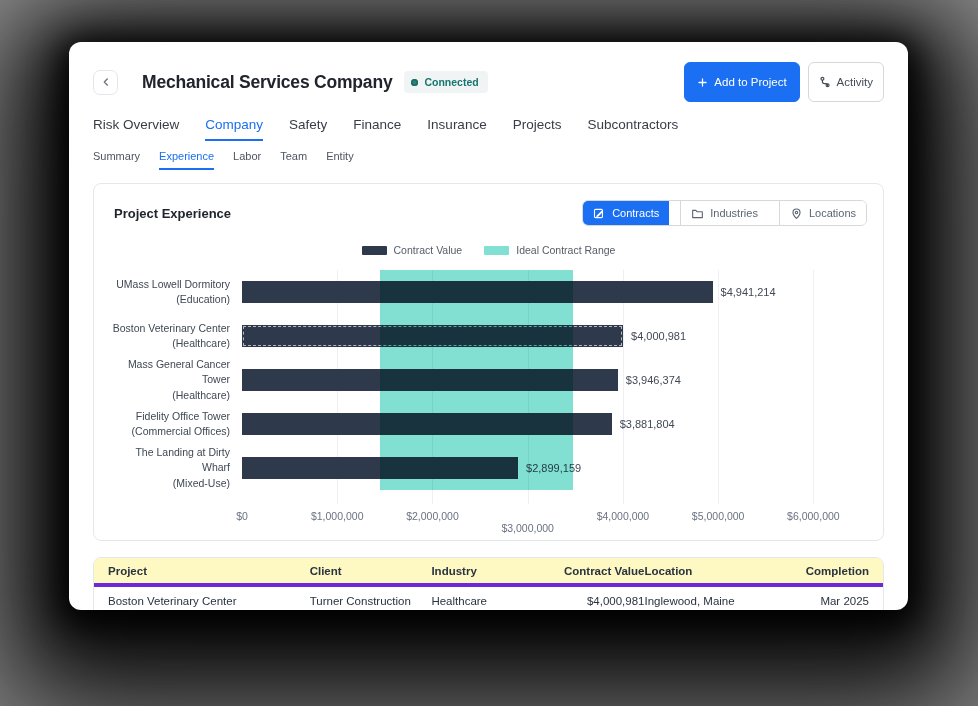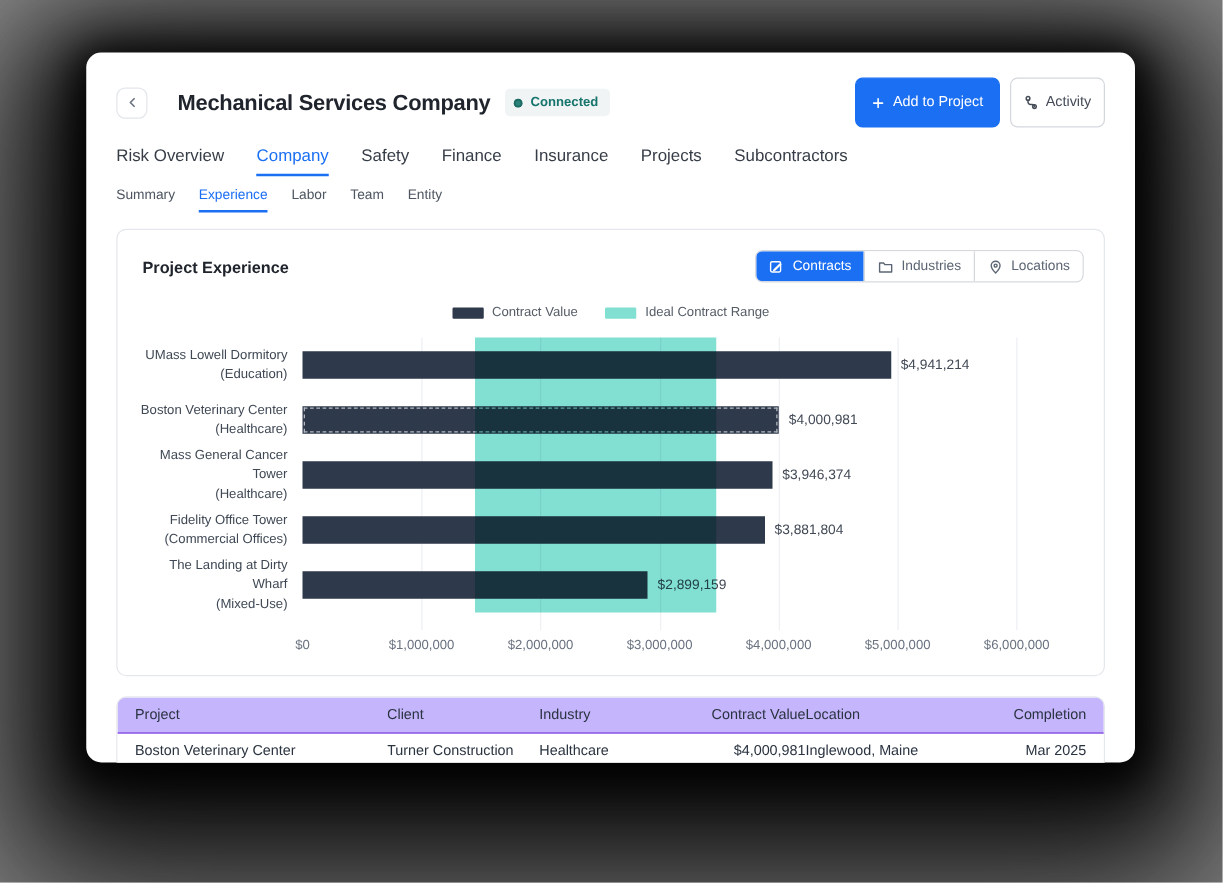--- a/index.html
+++ b/index.html
@@ -43,21 +43,21 @@
   .tab { font-size:13.5px; color:#373d47; padding-bottom:7px; cursor:pointer; border-bottom:2.5px solid transparent; }
   .tab.active { color:#1b6ff2; border-bottom-color:#1b6ff2; font-weight:500; }
   .subtabs { display:flex; gap:19px; margin-top:9px; }
   .subtab { font-size:11px; color:#4d5560; padding-bottom:6px; cursor:pointer; border-bottom:2px solid transparent; }
   .subtab.active { color:#1b6ff2; border-bottom-color:#1b6ff2; font-weight:400; }
   
   .card { margin:13px 24px 0 24px; border:1px solid #e4e7eb; border-radius:8px; background:#fff; }
   .chart-card { padding:16px 16px 14px 16px; }
   .card-head { display:flex; align-items:center; justify-content:space-between; }
   .card-title { font-size:13px; font-weight:700; color:#20242c; padding-left:4px; }
-  .seg-group { display:flex; border:1px solid #d5d9de; border-radius:6px; overflow:hidden; }
+  .seg-group { display:flex; border:1px solid #d5d9de; border-radius:6px; overflow:hidden;gap:11px; }
   .seg {
     display:flex; align-items:center; gap:6px; font-size:11px; color:#5b6573;
     background:#fff; padding:0 10px; height:24px; cursor:pointer; border:none;
     border-left:1px solid #d5d9de; font-family:inherit;
   }
   .seg:first-child { border-left:none; }
   .seg.active { background:#1b6ff2; color:#fff; }
   
   .legend { display:flex; justify-content:center; align-items:center; gap:22px; margin:18px 0 14px 0; }
   .legend-item { display:flex; align-items:center; gap:7px; font-size:10.5px; color:#555c66; }
@@ -74,21 +74,21 @@
   .band { position:absolute; top:0; height:220px; mix-blend-mode:multiply; z-index:2; }
   .chart-row { position:relative; height:44px; display:flex; align-items:center; z-index:1; }
   .bar { height:22px; }
   .bar.hl { outline:1px dashed rgba(255,255,255,0.65); outline-offset:-2px; }
   .bar-value { font-size:11px; color:#414955; margin-left:8px; white-space:nowrap; z-index:3; }
   .axis { position:relative; margin-left:132px; margin-right:6px; height:16px; margin-top:6px; }
   .axis-tick { position:absolute; transform:translateX(-50%); font-size:10.5px; color:#6a7280; white-space:nowrap; }
   
   .table-card { margin-top:16px; overflow:hidden; }
   .t-row { display:grid; grid-template-columns:26.5% 16% 13.5% 14.5% 16.5% 13%; align-items:center; height:29px; padding:0 14px; }
-  .t-head { background:#c4b5fd; border-bottom:1px solid #6d28d9; font-weight:400; color:#20242c; }
+  .t-head { background:#fef9c3; border-bottom:4px solid #6d28d9; font-weight:700; color:#20242c; }
   .t-head .t-cell { font-size:11.5px; }
   .t-cell { font-size:11.5px; color:#2a3340; white-space:nowrap; overflow:hidden; }
   .t-cell:nth-child(4), .t-cell:nth-child(6) { text-align:right; }
   .t-body .t-row { border-bottom:1px solid #eceef1; background:#fff; cursor:pointer; }
   .icon-svg { display:block; }
 </style>
 </head>
 <body>
 
 <div class="window">
@@ -235,21 +235,21 @@
           <div class="chart-row">
             <div class="bar" style="width: 44.6024%; background: rgb(46, 57, 75);"></div>
             <div class="bar-value">$2,899,159</div>
           </div>
           <div class="band" style="left: 22.3077%; width: 31.2308%; background: rgb(130, 224, 210);"></div>
         </div>
       <div class="axis">
           <div class="axis-tick" style="left: 0%;">$0</div>
           <div class="axis-tick" style="left: 15.3846%;">$1,000,000</div>
           <div class="axis-tick" style="left: 30.7692%;">$2,000,000</div>
-          <div class="axis-tick" style="left: 46.1538%;">$3,000,000</div>
+          <div class="axis-tick" style="left: 46.1538%; margin-top: 12px;">$3,000,000</div>
           <div class="axis-tick" style="left: 61.5385%;">$4,000,000</div>
           <div class="axis-tick" style="left: 76.9231%;">$5,000,000</div>
           <div class="axis-tick" style="left: 92.3077%;">$6,000,000</div>
         </div>
     </div>
   </div>
 
   <div class="card table-card">
     <div class="t-row t-head">
         <div class="t-cell">Project</div>

